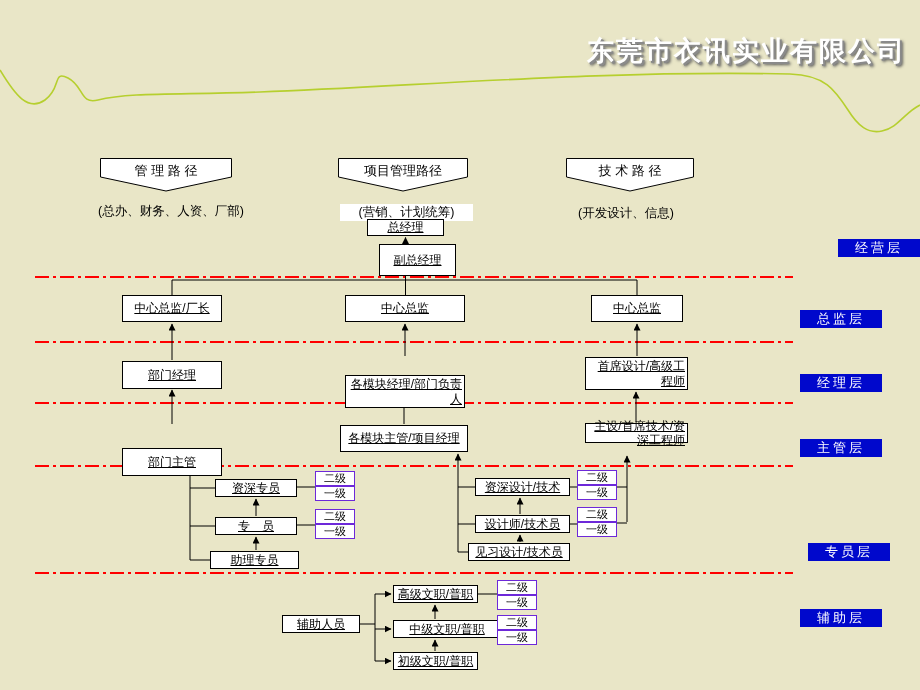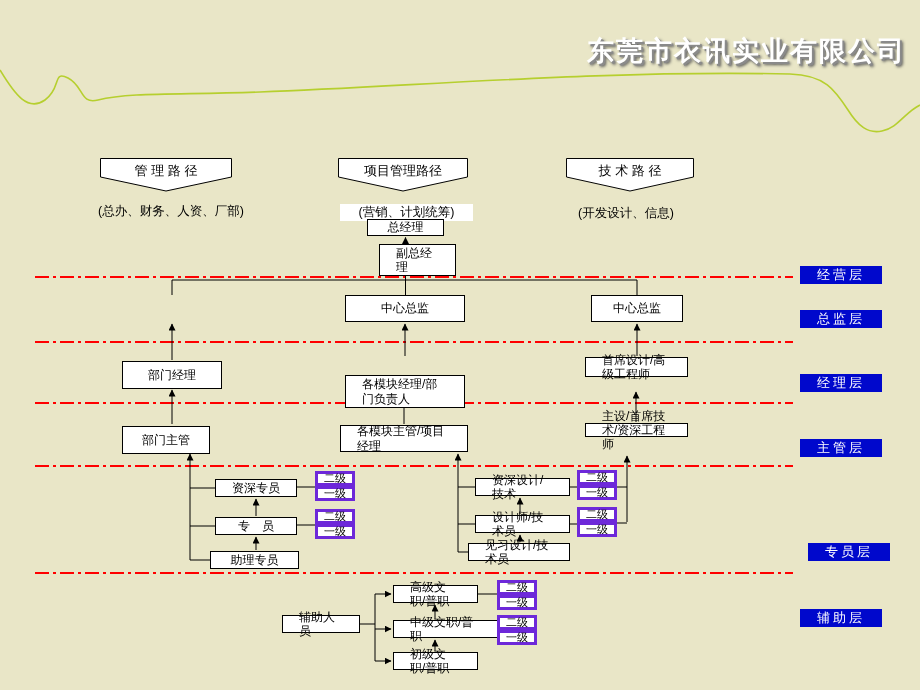--- a/index.html
+++ b/index.html
@@ -9,23 +9,23 @@
   .company{position:absolute;top:33px;left:0;right:14px;text-align:right;font-size:27px;font-weight:700;
            color:#ffffff;text-shadow:2px 2px 0 #8a8a8a,3px 3px 3px #555;letter-spacing:2px;}
   .main-title{position:absolute;left:303px;top:114px;font-size:23px;font-weight:700;color:#e60000;
               text-shadow:2px 2px 0 #3b3bd0;letter-spacing:1px;}
   .banner{position:absolute;height:34px;}
   .banner svg{position:absolute;left:0;top:0;width:100%;height:100%;}
   .banner span{position:absolute;left:0;right:0;top:4px;text-align:center;font-size:13px;}
   .sub{position:absolute;font-size:12.5px;line-height:1.35;}
   .sub.onwhite{background:#ffffff;height:17px;display:flex;align-items:center;justify-content:center;}
   .node{position:absolute;background:#ffffff;border:1px solid #000;box-sizing:border-box;
-        display:flex;align-items:center;justify-content:center;text-align:left;
-        font-size:12px;line-height:1.18;padding:0 16px;}
-  .grade{position:absolute;width:40px;height:15px;background:#ffffff;border:3px solid #6d28d9;box-sizing:border-box;
+        display:flex;align-items:center;justify-content:center;text-align:right;
+        font-size:12px;line-height:1.18;padding:0 2px;text-decoration:underline;}
+  .grade{position:absolute;width:40px;height:15px;background:#ffffff;border:1px solid #6d28d9;box-sizing:border-box;
          display:flex;align-items:center;justify-content:center;font-size:11px;}
   .layer{position:absolute;left:800px;width:82px;height:18px;background:#0008cc;color:#ffffff;
          display:flex;align-items:center;justify-content:center;font-size:13px;letter-spacing:3px;}
   .red{stroke:#ff0000;stroke-width:2;stroke-dasharray:14 4 3 4;}
   .blk{stroke:#000;stroke-width:1;fill:none;}
 </style>
 </head>
 <body>
 
 <div class="stage">
@@ -114,40 +114,41 @@
     <svg viewBox="0 0 132 34" preserveAspectRatio="none">
       <polygon points="0.5,0.5 131.5,0.5 131.5,19 66,33 0.5,19" fill="#ffffff" stroke="#000000"></polygon>
     </svg>
     <span>技 术 路 径</span>
   </div>
 
   <div class="sub" style="left:98px;top:203px;width:150px;">(总办、财务、人资、厂部)</div>
   <div class="sub onwhite" style="left:340px;top:204px;width:133px;">(营销、计划统筹)</div>
   <div class="sub" style="left:578px;top:205px;">(开发设计、信息)</div>
 
-  <div class="layer" style="top:266px;">经营层</div>
+  <div class="layer" style="top:239px;margin-left:38px;">经营层</div>
   <div class="layer" style="top:310px;">总监层</div>
   <div class="layer" style="top:374px;">经理层</div>
   <div class="layer" style="top:439px;">主管层</div>
   <div class="layer" style="top:543px;margin-left:8px;">专员层</div>
   <div class="layer" style="top:609px;">辅助层</div>
 
   <div class="node" style="left:367px;top:219px;width:77px;height:17px;">总经理</div>
   <div class="node" style="left:379px;top:244px;width:77px;height:32px;">副总经理</div>
 
+  <div class="node" style="left:122px;top:295px;width:100px;height:27px;">中心总监/厂长</div>
   <div class="node" style="left:345px;top:295px;width:120px;height:27px;">中心总监</div>
   <div class="node" style="left:591px;top:295px;width:92px;height:27px;">中心总监</div>
 
   <div class="node" style="left:122px;top:361px;width:100px;height:28px;">部门经理</div>
   <div class="node" style="left:345px;top:375px;width:120px;height:33px;">各模块经理/部门负责人</div>
-  <div class="node" style="left:585px;top:357px;width:103px;height:20px;">首席设计/高级工程师</div>
+  <div class="node" style="left:585px;top:357px;width:103px;height:33px;">首席设计/高级工程师</div>
 
-  <div class="node" style="left:122px;top:426px;width:88px;height:28px;">部门主管</div>
+  <div class="node" style="left:122px;top:448px;width:100px;height:28px;">部门主管</div>
   <div class="node" style="left:340px;top:425px;width:128px;height:27px;">各模块主管/项目经理</div>
-  <div class="node" style="left:585px;top:423px;width:103px;height:14px;">主设/首席技术/资深工程师</div>
+  <div class="node" style="left:585px;top:423px;width:103px;height:20px;">主设/首席技术/资深工程师</div>
 
   <div class="node" style="left:215px;top:479px;width:82px;height:18px;">资深专员</div>
   <div class="node" style="left:215px;top:517px;width:82px;height:18px;">专　员</div>
   <div class="node" style="left:210px;top:551px;width:89px;height:18px;">助理专员</div>
 
   <div class="node" style="left:475px;top:478px;width:95px;height:18px;">资深设计/技术</div>
   <div class="node" style="left:475px;top:515px;width:95px;height:18px;">设计师/技术员</div>
   <div class="node" style="left:468px;top:543px;width:102px;height:18px;">见习设计/技术员</div>
 
   <div class="node" style="left:282px;top:615px;width:78px;height:18px;">辅助人员</div>

